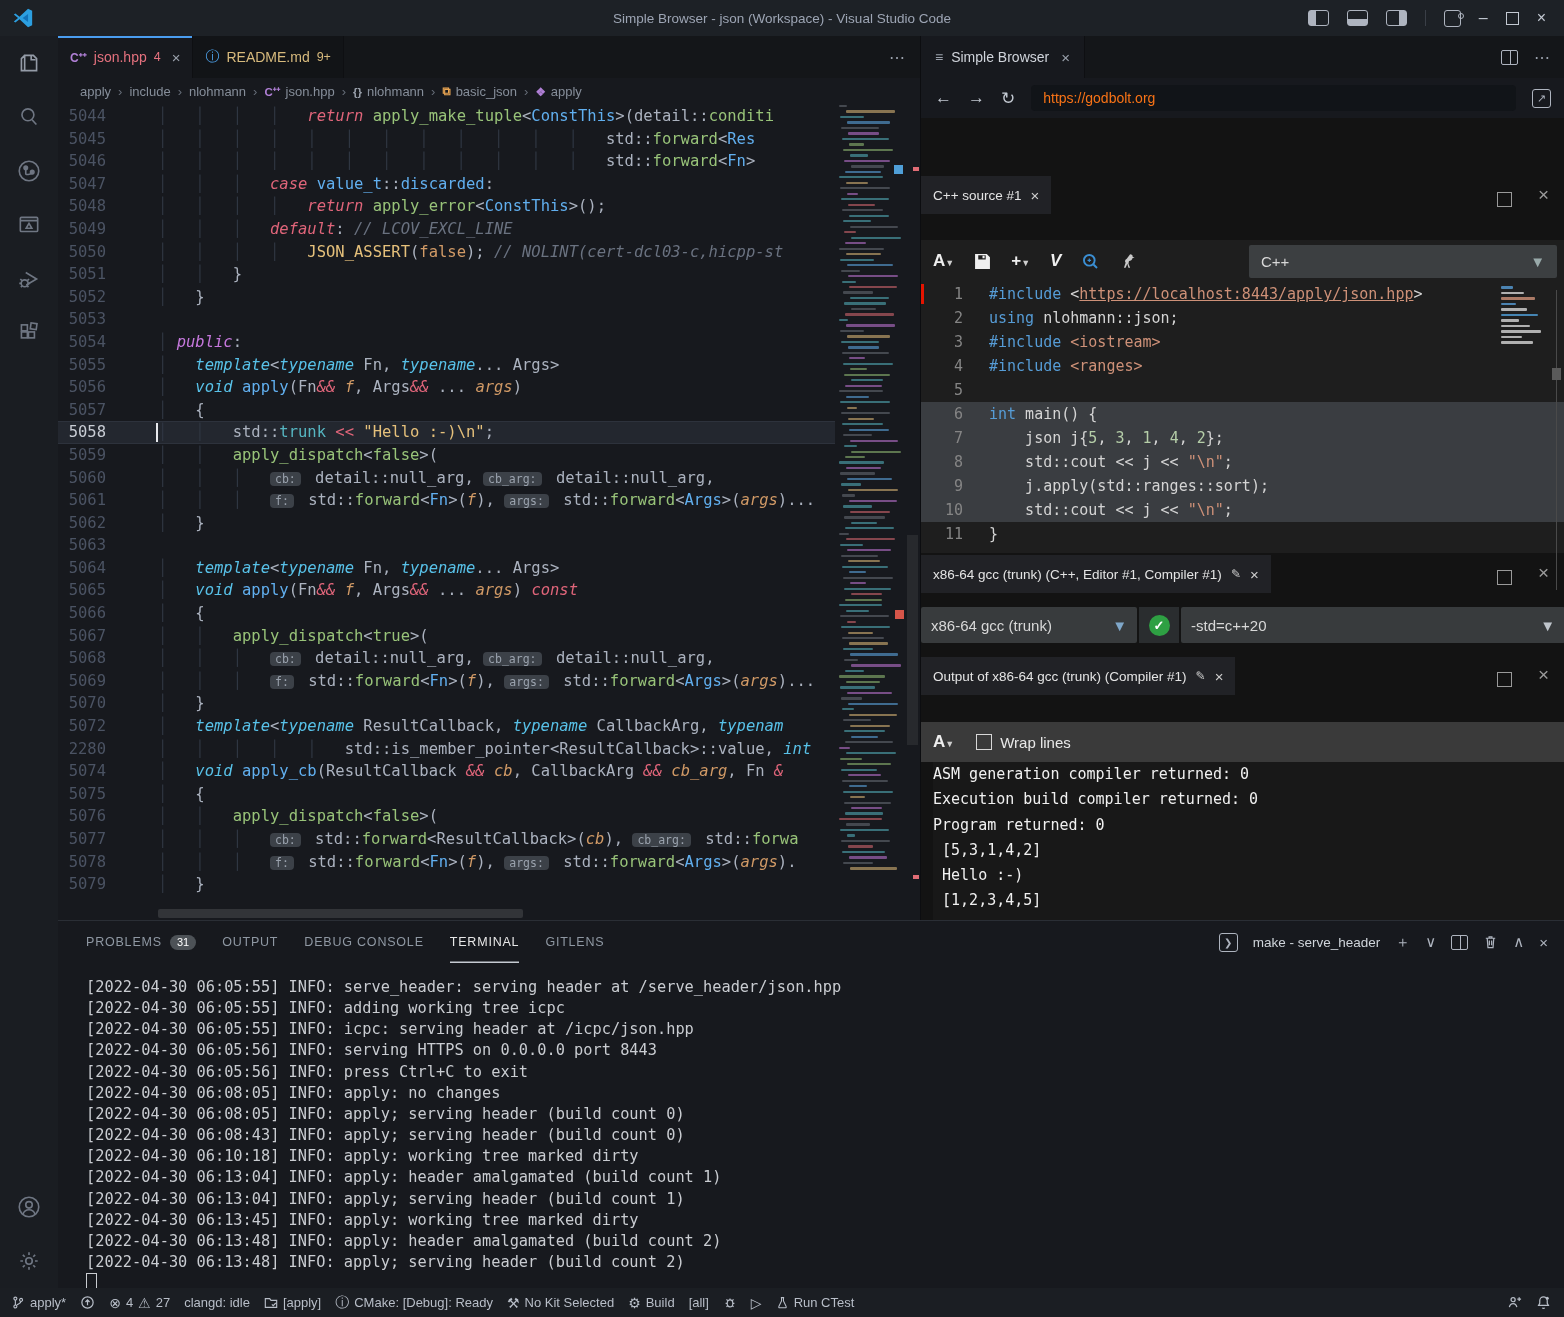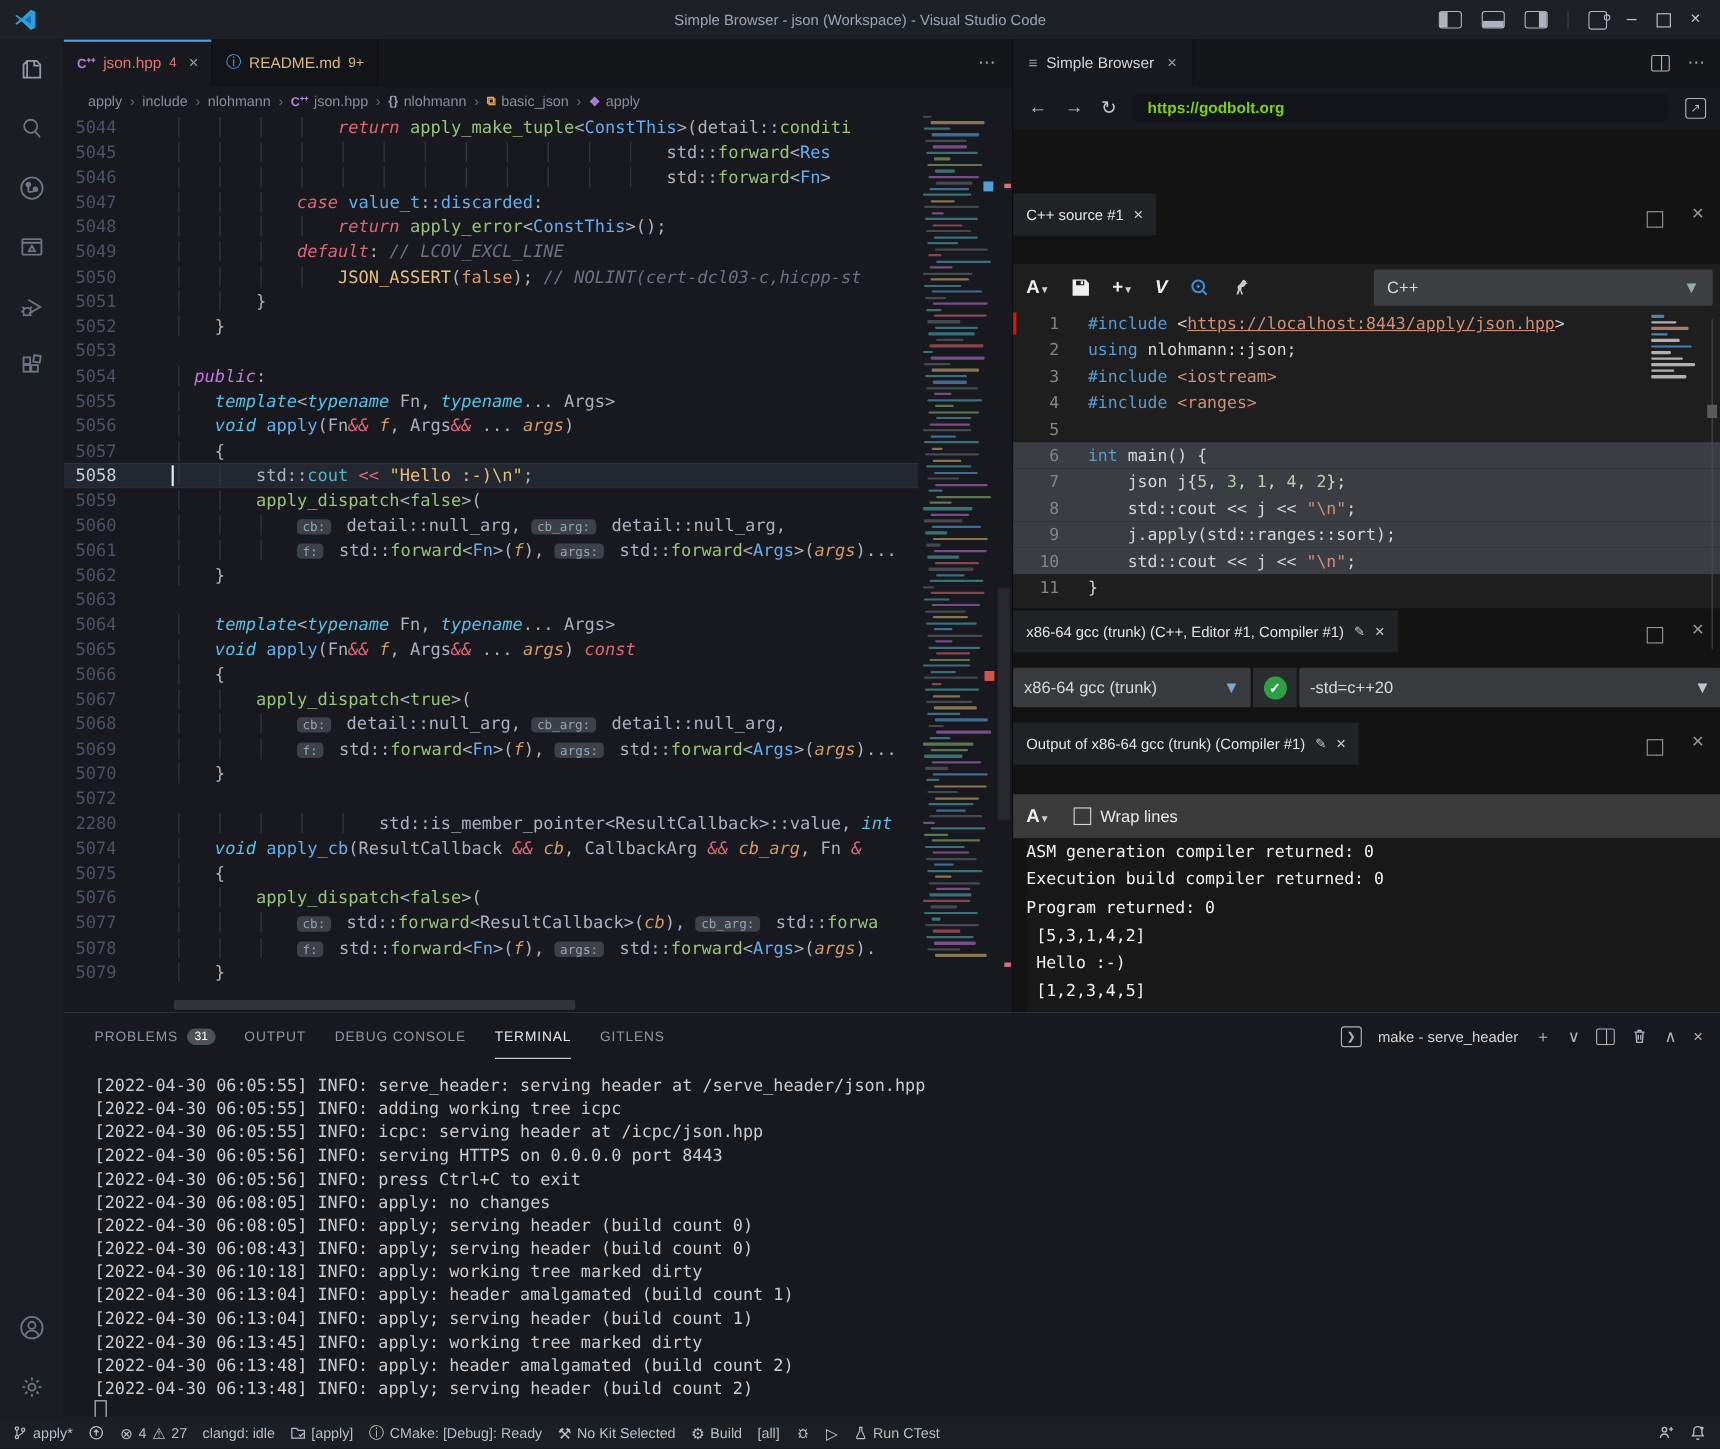--- a/index.html
+++ b/index.html
@@ -70,21 +70,21 @@
   .mmblue{position:absolute;right:2px;top:60px;width:9px;height:9px;background:#4f9fd8;}
   .vscroll{position:absolute;left:847px;top:0;width:15px;height:815px;background:#17191e;}
   .vsl{position:absolute;left:2px;width:11px;height:210px;top:430px;background:#ffffff12;}
   .ovr{position:absolute;right:1px;width:6px;height:4px;background:#e06c75;}
   .hscroll{position:absolute;left:100px;bottom:2px;width:365px;height:9px;background:#ffffff1e;border-radius:2px;}
 
   
   .bgroup{left:920px;top:36px;width:644px;height:884px;background:#17191e;border-left:1px solid #0c0d10;}
   .btab{display:flex;align-items:center;gap:8px;padding:0 14px;background:#17191e;font-size:14px;color:#d0d4db;border-right:1px solid #0e0f12;}
   .btoolbar{height:40px;display:flex;align-items:center;gap:16px;padding:0 14px;background:#17191e;color:#c3c9d2;font-size:17px;}
-  .urlbox{flex:1;height:26px;background:#111418;border-radius:4px;display:flex;align-items:center;padding:0 12px;font-size:14px;color:#84cc16;font-weight:bold;}
+  .urlbox{flex:1;height:26px;background:#111418;border-radius:4px;display:flex;align-items:center;padding:0 12px;font-size:14px;color:#f97316;}
   .extlink{width:17px;height:17px;border:1.5px solid #aeb4bf;border-radius:3px;position:relative;font-size:11px;color:#aeb4bf;display:flex;align-items:center;justify-content:center;}
 
   .webview{position:absolute;left:0;top:82px;width:644px;height:802px;background:#131313;overflow:hidden;}
   .cehead{position:absolute;left:0;top:0;width:644px;height:58px;background:#2d2d2d;display:flex;align-items:center;}
   .cegear{width:42px;height:42px;border:5px dashed #67c52a;border-radius:50%;margin-left:6px;position:relative;box-sizing:border-box;background:#67c52a;display:flex;flex-direction:column;justify-content:center;gap:3px;padding:0 7px;}
   .cegear i{display:block;height:3px;background:#262626;border-radius:1px;}
   .celogotext{margin-left:10px;font-weight:bold;font-size:19px;letter-spacing:.5px;line-height:19px;font-family:"Liberation Sans",sans-serif;}
   .celogotext .l1{color:#67c52a;} .celogotext .l2{color:#9b9b9b;}
   .ceburger{position:absolute;right:14px;top:9px;width:48px;height:40px;border:1px solid #6b6b6b;border-radius:4px;display:flex;flex-direction:column;justify-content:center;gap:5px;padding:0 9px;box-sizing:border-box;}
   .ceburger i{height:2.5px;background:#9b9b9b;border-radius:1px;}
@@ -277,34 +277,34 @@
         <div class="cl"><span class="lnum">5048</span><span class="ltext"><span class="tk-G">│   │   │   │   </span><span class="tk-k">return</span><span class="tk-t"> </span><span class="tk-g">apply_error</span><span class="tk-t">&lt;</span><span class="tk-b">ConstThis</span><span class="tk-t">&gt;();</span></span></div>
         <div class="cl"><span class="lnum">5049</span><span class="ltext"><span class="tk-G">│   │   │   </span><span class="tk-k">default</span><span class="tk-t">:</span><span class="tk-m"> // LCOV_EXCL_LINE</span></span></div>
         <div class="cl"><span class="lnum">5050</span><span class="ltext"><span class="tk-G">│   │   │   │   </span><span class="tk-y">JSON_ASSERT</span><span class="tk-t">(</span><span class="tk-o">false</span><span class="tk-t">);</span><span class="tk-m"> // NOLINT(cert-dcl03-c,hicpp-st</span></span></div>
         <div class="cl"><span class="lnum">5051</span><span class="ltext"><span class="tk-G">│   │   </span><span class="tk-t">}</span></span></div>
         <div class="cl"><span class="lnum">5052</span><span class="ltext"><span class="tk-G">│   </span><span class="tk-t">}</span></span></div>
         <div class="cl"><span class="lnum">5053</span><span class="ltext"></span></div>
         <div class="cl"><span class="lnum">5054</span><span class="ltext"><span class="tk-G">│ </span><span class="tk-p">public</span><span class="tk-t">:</span></span></div>
         <div class="cl"><span class="lnum">5055</span><span class="ltext"><span class="tk-G">│   </span><span class="tk-c">template</span><span class="tk-t">&lt;</span><span class="tk-c">typename</span><span class="tk-t"> Fn, </span><span class="tk-c">typename</span><span class="tk-t">... Args&gt;</span></span></div>
         <div class="cl"><span class="lnum">5056</span><span class="ltext"><span class="tk-G">│   </span><span class="tk-c">void</span><span class="tk-t"> </span><span class="tk-b">apply</span><span class="tk-t">(Fn</span><span class="tk-k">&amp;&amp;</span><span class="tk-t"> </span><span class="tk-a">f</span><span class="tk-t">, Args</span><span class="tk-k">&amp;&amp;</span><span class="tk-t"> ... </span><span class="tk-a">args</span><span class="tk-t">)</span></span></div>
         <div class="cl"><span class="lnum">5057</span><span class="ltext"><span class="tk-G">│   </span><span class="tk-t">{</span></span></div>
-        <div class="cl cur"><span class="lnum">5058</span><span class="ltext"><span class="tk-G">│   │   </span><span class="tk-t">std::</span><span class="tk-cy">cout</span><span class="tk-t"> </span><span class="tk-k">&lt;&lt;</span><span class="tk-t"> </span><span class="tk-y">"Hello :-)\n"</span><span class="tk-t">;</span></span></div>
+        <div class="cl cur"><span class="lnum">5058</span><span class="ltext"><span class="tk-G">│   │   </span><span class="tk-t">std::</span><span class="tk-cy">trunk</span><span class="tk-t"> </span><span class="tk-k">&lt;&lt;</span><span class="tk-t"> </span><span class="tk-y">"Hello :-)\n"</span><span class="tk-t">;</span></span></div>
         <div class="cl"><span class="lnum">5059</span><span class="ltext"><span class="tk-G">│   │   </span><span class="tk-g">apply_dispatch</span><span class="tk-t">&lt;</span><span class="tk-g">false</span><span class="tk-t">&gt;(</span></span></div>
         <div class="cl"><span class="lnum">5060</span><span class="ltext"><span class="tk-G">│   │   │   </span><span class="tk-chip">cb:</span><span class="tk-t"> detail::null_arg, </span><span class="tk-chip">cb_arg:</span><span class="tk-t"> detail::null_arg,</span></span></div>
         <div class="cl"><span class="lnum">5061</span><span class="ltext"><span class="tk-G">│   │   │   </span><span class="tk-chip">f:</span><span class="tk-t"> std::</span><span class="tk-g">forward</span><span class="tk-t">&lt;</span><span class="tk-b">Fn</span><span class="tk-t">&gt;(</span><span class="tk-a">f</span><span class="tk-t">), </span><span class="tk-chip">args:</span><span class="tk-t"> std::</span><span class="tk-g">forward</span><span class="tk-t">&lt;</span><span class="tk-b">Args</span><span class="tk-t">&gt;(</span><span class="tk-a">args</span><span class="tk-t">)...</span></span></div>
         <div class="cl"><span class="lnum">5062</span><span class="ltext"><span class="tk-G">│   </span><span class="tk-t">}</span></span></div>
         <div class="cl"><span class="lnum">5063</span><span class="ltext"></span></div>
         <div class="cl"><span class="lnum">5064</span><span class="ltext"><span class="tk-G">│   </span><span class="tk-c">template</span><span class="tk-t">&lt;</span><span class="tk-c">typename</span><span class="tk-t"> Fn, </span><span class="tk-c">typename</span><span class="tk-t">... Args&gt;</span></span></div>
         <div class="cl"><span class="lnum">5065</span><span class="ltext"><span class="tk-G">│   </span><span class="tk-c">void</span><span class="tk-t"> </span><span class="tk-b">apply</span><span class="tk-t">(Fn</span><span class="tk-k">&amp;&amp;</span><span class="tk-t"> </span><span class="tk-a">f</span><span class="tk-t">, Args</span><span class="tk-k">&amp;&amp;</span><span class="tk-t"> ... </span><span class="tk-a">args</span><span class="tk-t">) </span><span class="tk-k">const</span></span></div>
         <div class="cl"><span class="lnum">5066</span><span class="ltext"><span class="tk-G">│   </span><span class="tk-t">{</span></span></div>
         <div class="cl"><span class="lnum">5067</span><span class="ltext"><span class="tk-G">│   │   </span><span class="tk-g">apply_dispatch</span><span class="tk-t">&lt;</span><span class="tk-g">true</span><span class="tk-t">&gt;(</span></span></div>
         <div class="cl"><span class="lnum">5068</span><span class="ltext"><span class="tk-G">│   │   │   </span><span class="tk-chip">cb:</span><span class="tk-t"> detail::null_arg, </span><span class="tk-chip">cb_arg:</span><span class="tk-t"> detail::null_arg,</span></span></div>
         <div class="cl"><span class="lnum">5069</span><span class="ltext"><span class="tk-G">│   │   │   </span><span class="tk-chip">f:</span><span class="tk-t"> std::</span><span class="tk-g">forward</span><span class="tk-t">&lt;</span><span class="tk-b">Fn</span><span class="tk-t">&gt;(</span><span class="tk-a">f</span><span class="tk-t">), </span><span class="tk-chip">args:</span><span class="tk-t"> std::</span><span class="tk-g">forward</span><span class="tk-t">&lt;</span><span class="tk-b">Args</span><span class="tk-t">&gt;(</span><span class="tk-a">args</span><span class="tk-t">)...</span></span></div>
         <div class="cl"><span class="lnum">5070</span><span class="ltext"><span class="tk-G">│   </span><span class="tk-t">}</span></span></div>
-        <div class="cl"><span class="lnum">5072</span></div>
+        <div class="cl"><span class="lnum">5072</span><span class="ltext"><span class="tk-G">│   </span><span class="tk-c">template</span><span class="tk-t">&lt;</span><span class="tk-c">typename</span><span class="tk-t"> ResultCallback, </span><span class="tk-c">typename</span><span class="tk-t"> CallbackArg, </span><span class="tk-c">typenam</span></span></div>
         <div class="cl"><span class="lnum">2280</span><span class="ltext"><span class="tk-G">│   │   │   │   │   </span><span class="tk-t">std::is_member_pointer&lt;ResultCallback&gt;::value, </span><span class="tk-c">int</span></span></div>
         <div class="cl"><span class="lnum">5074</span><span class="ltext"><span class="tk-G">│   </span><span class="tk-c">void</span><span class="tk-t"> </span><span class="tk-b">apply_cb</span><span class="tk-t">(ResultCallback </span><span class="tk-k">&amp;&amp;</span><span class="tk-t"> </span><span class="tk-a">cb</span><span class="tk-t">, CallbackArg </span><span class="tk-k">&amp;&amp;</span><span class="tk-t"> </span><span class="tk-a">cb_arg</span><span class="tk-t">, Fn </span><span class="tk-k">&amp;</span></span></div>
         <div class="cl"><span class="lnum">5075</span><span class="ltext"><span class="tk-G">│   </span><span class="tk-t">{</span></span></div>
         <div class="cl"><span class="lnum">5076</span><span class="ltext"><span class="tk-G">│   │   </span><span class="tk-g">apply_dispatch</span><span class="tk-t">&lt;</span><span class="tk-g">false</span><span class="tk-t">&gt;(</span></span></div>
         <div class="cl"><span class="lnum">5077</span><span class="ltext"><span class="tk-G">│   │   │   </span><span class="tk-chip">cb:</span><span class="tk-t"> std::</span><span class="tk-g">forward</span><span class="tk-t">&lt;ResultCallback&gt;(</span><span class="tk-a">cb</span><span class="tk-t">), </span><span class="tk-chip">cb_arg:</span><span class="tk-t"> std::</span><span class="tk-g">forwa</span></span></div>
         <div class="cl"><span class="lnum">5078</span><span class="ltext"><span class="tk-G">│   │   │   </span><span class="tk-chip">f:</span><span class="tk-t"> std::</span><span class="tk-g">forward</span><span class="tk-t">&lt;</span><span class="tk-b">Fn</span><span class="tk-t">&gt;(</span><span class="tk-a">f</span><span class="tk-t">), </span><span class="tk-chip">args:</span><span class="tk-t"> std::</span><span class="tk-g">forward</span><span class="tk-t">&lt;</span><span class="tk-b">Args</span><span class="tk-t">&gt;(</span><span class="tk-a">args</span><span class="tk-t">).</span></span></div>
         <div class="cl"><span class="lnum">5079</span><span class="ltext"><span class="tk-G">│   </span><span class="tk-t">}</span></span></div>
       </div>
     <div class="minimap" id="minimap">
       <div class="mmblue"></div>

